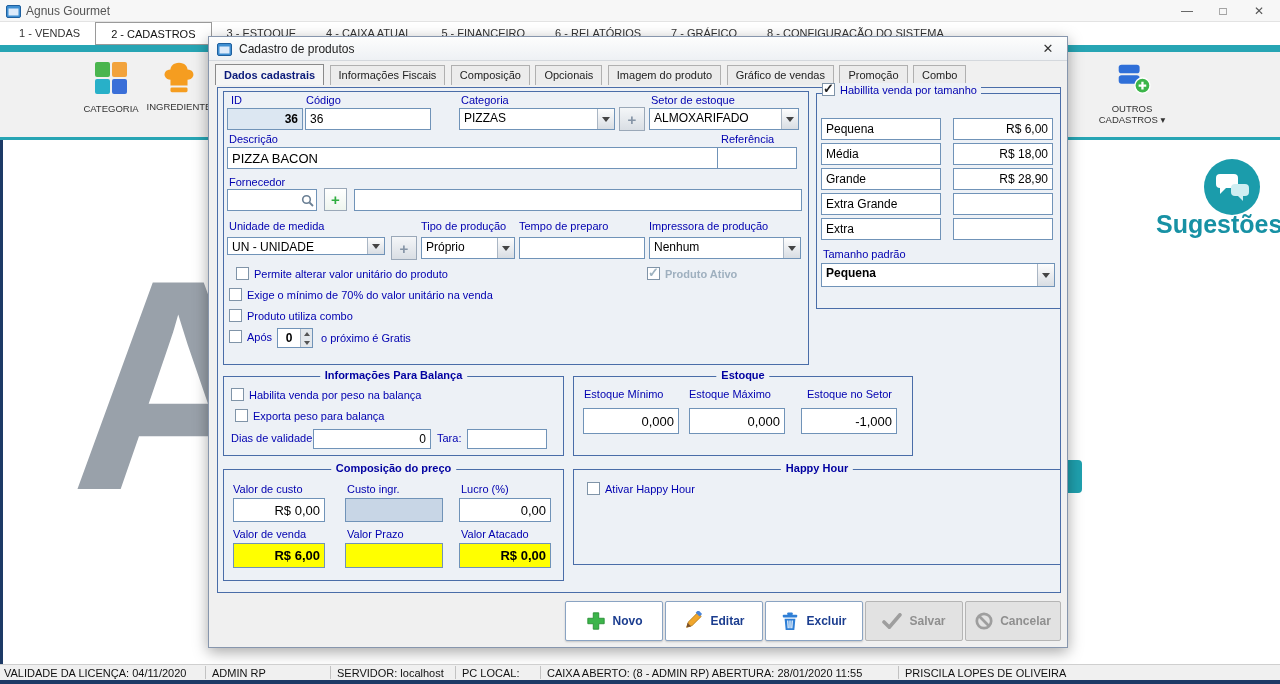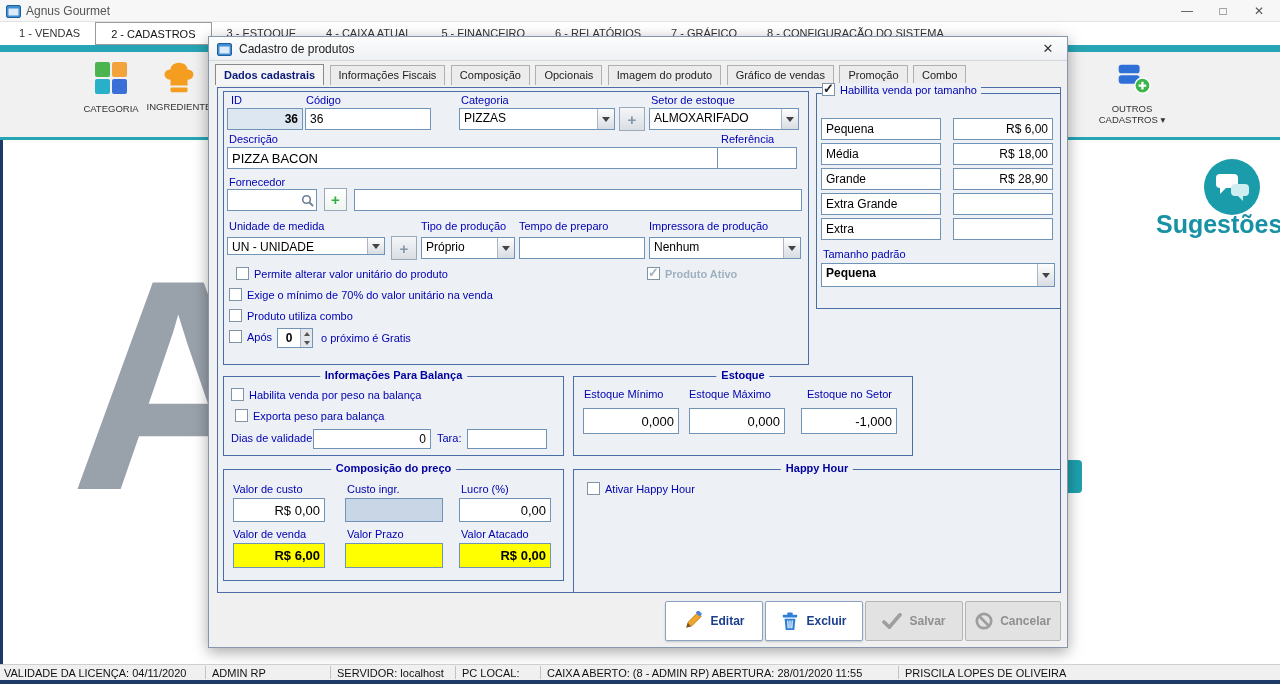--- a/index.html
+++ b/index.html
@@ -364,28 +364,34 @@
     <input class="fld right big" style="left: 24px; top: 461px; width: 92px; height: 24px;" value="R$ 0,00">
     <input class="fld dis" style="left: 136px; top: 461px; width: 98px; height: 24px;" value="">
     <input class="fld right big" style="left: 250px; top: 461px; width: 92px; height: 24px;" value="0,00">
     <span class="lbl" style="left:24px; top:491px;">Valor de venda</span>
     <span class="lbl" style="left:138px; top:491px;">Valor Prazo</span>
     <span class="lbl" style="left:252px; top:491px;">Valor Atacado</span>
     <input class="fld right yellow" style="left: 24px; top: 506px; width: 92px; height: 25px;" value="R$ 6,00">
     <input class="fld yellow" style="left: 136px; top: 506px; width: 98px; height: 25px;" value="">
     <input class="fld right yellow" style="left: 250px; top: 506px; width: 92px; height: 25px;" value="R$ 0,00">
 
-    <div class="group" style="left:364px; top:432px; width:488px; height:124px;">
+    <div class="group" style="left:364px; top:432px; width:488px; height:96px;">
       <span class="gtitle">Happy Hour</span>
     </div>
     <div class="check" style="left:378px; top:445px;">
       <span class="box"></span>
       <span class="cklbl">Ativar Happy Hour</span>
     </div>
 
+    <button class="dbtn" style="left:356px; width:98px;">
+      <svg width="20" height="20" viewBox="0 0 22 22">
+        <path d="M8 2 h6 v6 h6 v6 h-6 v6 h-6 v-6 H2 V8 h6 Z" fill="#3cb54a" stroke="#2a8f36"></path>
+      </svg>
+      <span>Novo</span>
+    </button>
     <button class="dbtn" style="left:456px; width:98px;">
       <svg width="20" height="20" viewBox="0 0 22 22">
         <polygon points="4,18 6,12 16,2 20,6 10,16" fill="#f0a62c" stroke="#b77c14"></polygon>
         <polygon points="4,18 9,17 5,13" fill="#7a5230"></polygon>
         <rect x="14.5" y="0.5" width="6" height="4" transform="rotate(45 17.5 2.5)" fill="#4a84d8"></rect>
       </svg>
       <span>Editar</span>
     </button>
     <button class="dbtn" style="left:556px; width:98px;">
       <svg width="18" height="20" viewBox="0 0 20 22">

